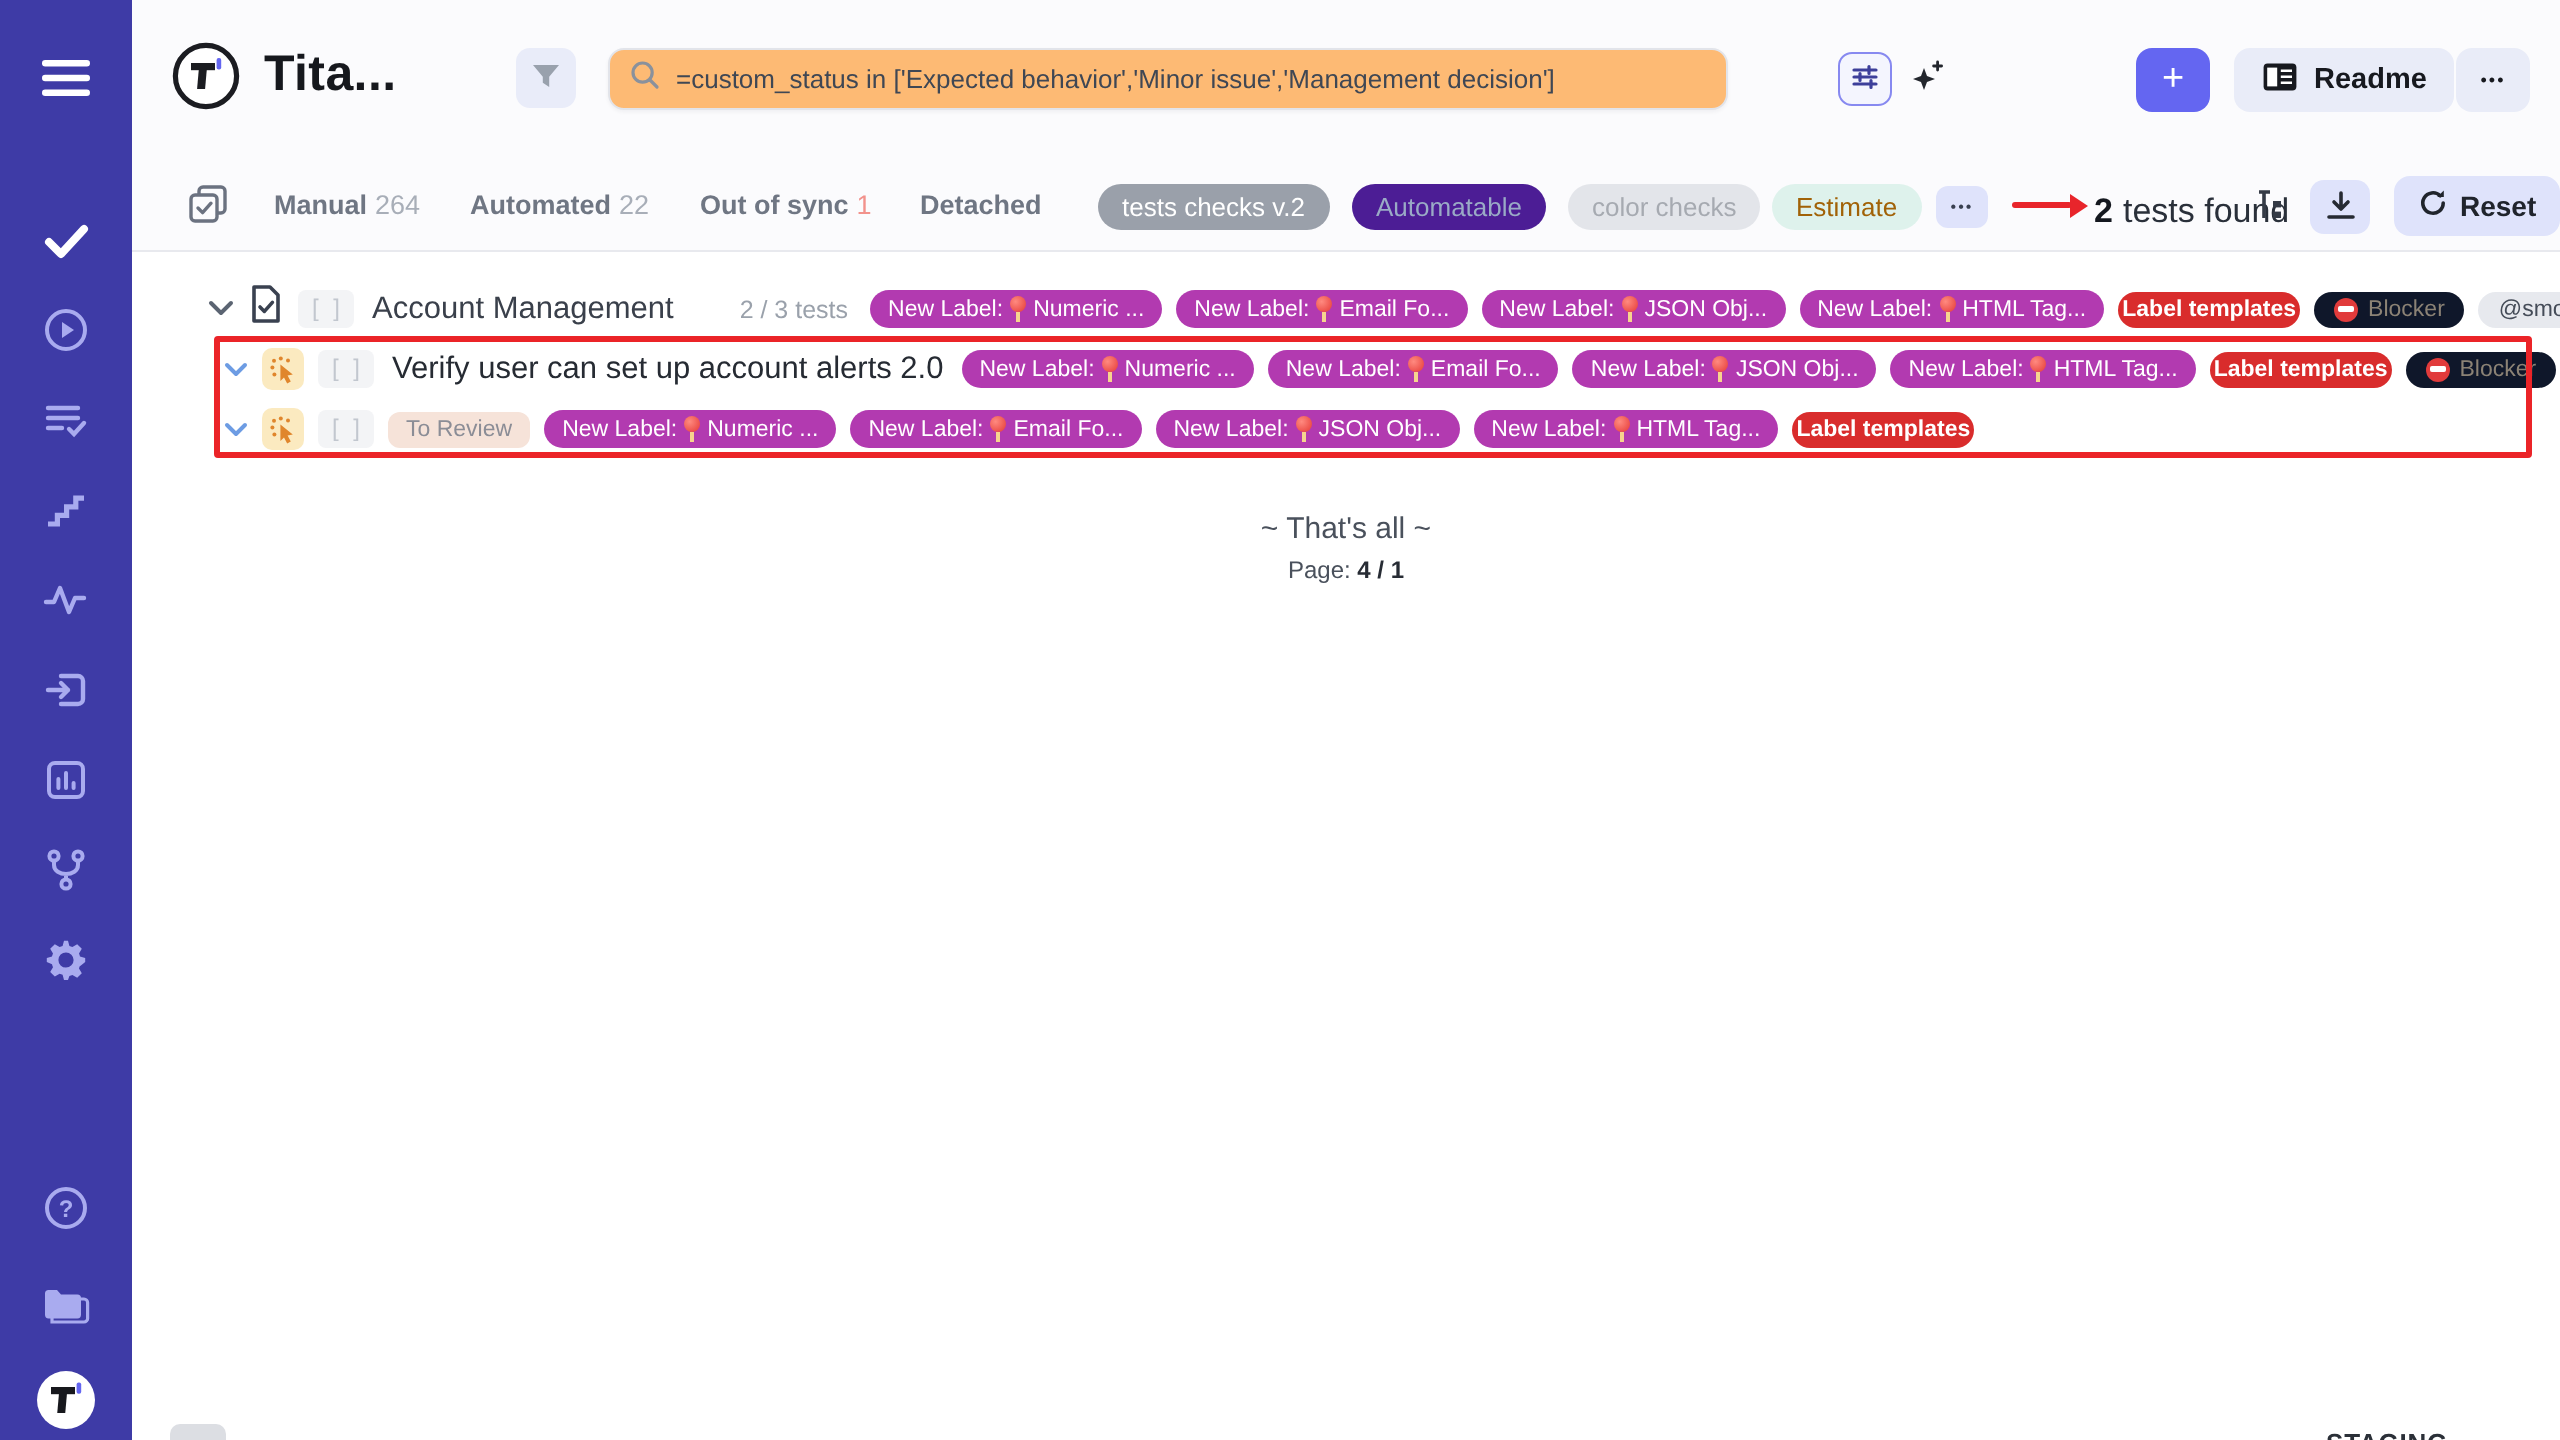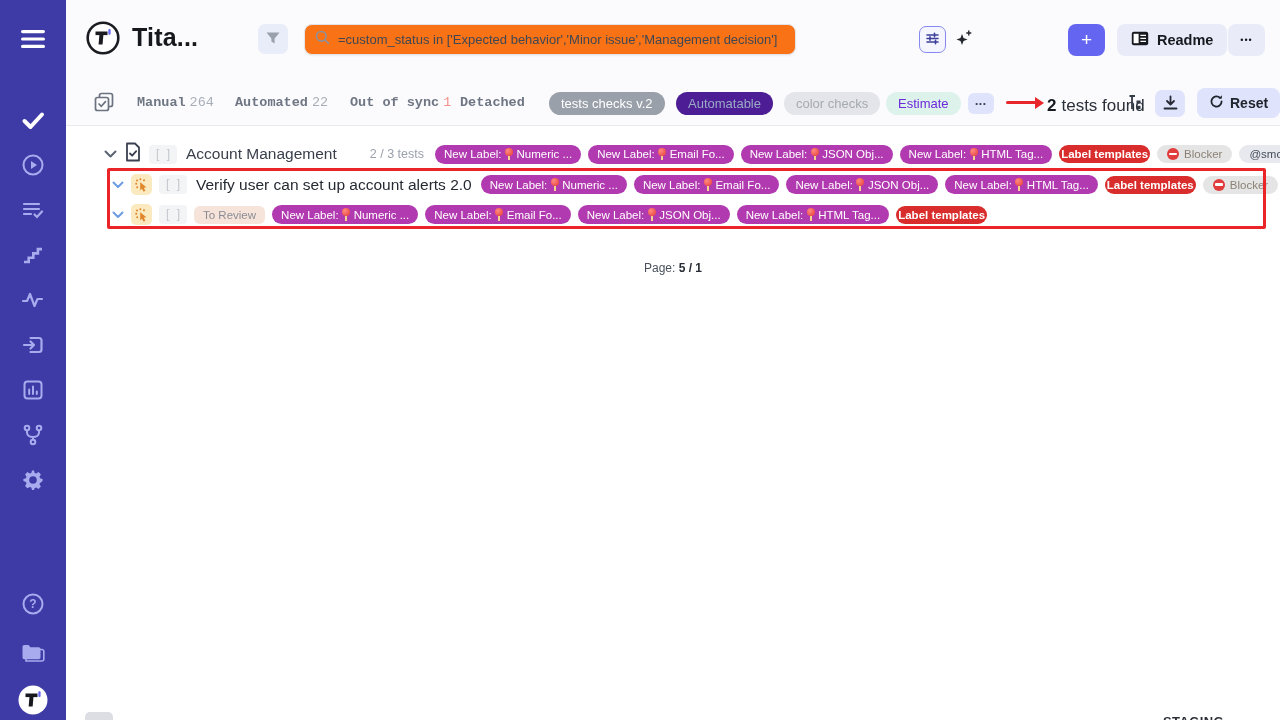--- a/index.html
+++ b/index.html
@@ -12,48 +12,48 @@
     display:flex; align-items:center; justify-content:center; background:none; border:none; cursor:pointer; }
   .sb-btn svg { display:block; }
 
   
   .topbar { position:absolute; left:66px; top:0; right:0; height:126px; background:#fbfbfd;
     border-bottom:1px solid #e8e9ee; }
   .logo-badge { position:absolute; left:20px; top:21px; }
   .app-title { position:absolute; left:66px; top:23px; font-size:25px; font-weight:700; color:#16181d; letter-spacing:.2px; }
   .filter-btn { position:absolute; left:192px; top:24px; width:30px; height:30px; border-radius:7px;
     background:#e9ecf9; border:none; display:flex; align-items:center; justify-content:center; cursor:pointer; }
-  .search-box { position:absolute; left:238px; top:24px; width:492px; height:31px; background:#f97316;
+  .search-box { position:absolute; left:238px; top:24px; width:560px; height:31px; background:#fdba74;
     border:1px solid #e2e4ea; border-radius:8px; display:flex; align-items:center; padding:0 10px;
     box-shadow:0 1px 2px rgba(16,24,40,.05); }
   .search-box input { flex:1; border:none; outline:none; font-size:13px; color:#3f4754; background:transparent;
     font-family:inherit; margin-left:8px; }
   .sliders-btn { position:absolute; left:853px; top:26px; width:27px; height:27px; border-radius:7px;
     background:#f4f5fe; border:1.5px solid #8789f0; display:flex; align-items:center; justify-content:center; cursor:pointer; }
   .sparkles-btn { position:absolute; left:884px; top:27px; width:26px; height:26px; background:none; border:none;
     display:flex; align-items:center; justify-content:center; cursor:pointer; }
   .plus-btn { position:absolute; left:1002px; top:24px; width:37px; height:32px; border-radius:8px;
     background:#6466f1; color:#fff; font-size:19px; font-weight:400; border:none; cursor:pointer; line-height:30px; }
   .readme-btn { position:absolute; left:1051px; top:24px; height:32px; border-radius:8px; background:#e9ecf8;
     border:none; display:flex; align-items:center; gap:8px; padding:0 14px; font-size:14.5px; font-weight:600;
     color:#17191f; cursor:pointer; font-family:inherit; }
   .more-btn-hdr { position:absolute; left:1162px; top:24px; width:37px; height:32px; border-radius:8px;
     background:#e9ecf8; border:none; color:#17191f; font-size:9px; letter-spacing:1px; cursor:pointer; }
 
   
   .fb-item { position:absolute; top:95px; font-size:13px; white-space:nowrap; }
-  .tab { background:none; border:none; cursor:pointer; font-family:Liberation Mono, monospace; font-size:13.5px;
+  .tab { background:none; border:none; cursor:pointer; font-family:Liberation Sans, sans-serif; font-size:13.5px;
     font-weight:600; color:#6f7683; }
   .tab .cnt { font-weight:400; color:#a8aeb8; margin-left:4px; }
   .tab .cnt.warn { color:#f2928c; }
   .fpill { border:none; cursor:pointer; font-family:inherit; border-radius:12px; padding:4px 12px; font-size:13px; }
   .fpill.dark { background:#9aa0aa; color:#fff; }
   .fpill.blue { background:#4c1d95; color:#9aaac6; }
   .fpill.gray { background:#e3e5ea; color:#a6aab1; }
-  .fpill.teal { background:#def2ec; color:#6d28d9; }
+  .fpill.teal { background:#def2ec; color:#a16207; }
   .more-btn-fb { position:absolute; left:902px; top:93px; width:26px; height:21px; border-radius:6px;
     background:#dfe3fb; border:none; color:#394050; font-size:8px; letter-spacing:1px; cursor:pointer; }
   .red-arrow { position:absolute; left:940px; top:101px; width:30px; height:3px; background:#e8252b; border-radius:2px; }
   .red-arrow::after { content:""; position:absolute; right:-8px; top:-4.5px; border-left:9px solid #e8252b;
     border-top:6px solid transparent; border-bottom:6px solid transparent; }
   .found { position:absolute; left:981px; top:96px; font-size:17px; color:#2a303a; }
   .found b { color:#14181f; margin-right:5px; }
   .tree-icon-btn { position:absolute; left:1062px; top:94px; background:none; border:none; cursor:pointer; }
   .dl-btn { position:absolute; left:1089px; top:90px; width:30px; height:27px; border-radius:7px;
     background:#dfe3fb; border:none; display:flex; align-items:center; justify-content:center; cursor:pointer; }
@@ -70,21 +70,21 @@
   .trow.r3 { top:77px;  padding-left:46px; right:14px; overflow:hidden; }
   .chev { display:flex; align-items:center; }
   .cbx { font-size:12px; letter-spacing:2px; color:#c2c7cf; background:#f3f4f6; border-radius:4px;
     padding:2px 5px 3px 7px; border:none; cursor:pointer; font-family:inherit; }
   .folder-title { font-size:15.5px; font-weight:500; color:#3a404b; margin:0 2px;text-align:right; }
   .test-title { font-size:15.5px; font-weight:400; color:#262b33; margin:0 2px; }
   .meta { font-size:12.5px; color:#9aa1ab; margin-right:4px;margin-left:24px; }
   .mpill { display:inline-flex; align-items:center; gap:3px; background:#b23ab0; color:#fff;
     border-radius:12px; padding:3px 9px; font-size:11.5px; }
   .rpill { background:#d92c2c; color:#fff; border-radius:12px; padding:3px 2px; font-size:11.5px; font-weight:600; }
-  .ypill { display:inline-flex; align-items:center; gap:5px; background:#e5e5e5; color:#8b8275;
+  .ypill { display:inline-flex; align-items:center; gap:5px; background:#0f172a; color:#8b8275;
     border-radius:12px; padding:3px 10px; font-size:11.5px; }
   .gpill { background:#e7e9ee; color:#454c58; border-radius:12px; padding:3px 10px; font-size:11.5px; }
   .spill { background:#f6e3d9; color:#8b8d96; border-radius:6px; padding:3px 9px; font-size:11.5px; }
   .pin { position:relative; width:9px; height:13px; flex:0 0 auto; }
   .pin::before { content:""; position:absolute; top:0; left:.5px; width:8px; height:8px; border-radius:50%;
     background:radial-gradient(circle at 35% 35%, #ff8a80, #e53935); }
   .pin::after { content:""; position:absolute; left:3.5px; top:8px; width:2px; height:4.5px; background:#f6d48e; }
   .noentry { position:relative; width:12px; height:12px; border-radius:50%; background:#e13b3b; flex:0 0 auto; }
   .noentry::after { content:""; position:absolute; left:2px; right:2px; top:4.8px; height:2.5px;
     background:#fff; border-radius:1px; }
@@ -491,21 +491,22 @@
         <span class="pin"></span>
         <span>HTML Tag...</span>
       </span>
     <span class="rpill">Label templates</span>
 
   </div>
 
   <div class="annotation-rect"></div>
 
   <div class="end-wrap">
+    <div class="end-text">~ That's all ~</div>
     <div class="page-line">
       <span>Page:</span>
-      <b>5 / 1</b>
+      <b>4 / 1</b>
     </div>
   </div>
 
   <span class="env-banner">STAGING SERVER</span>
   <span class="bl-artifact"></span>
 </main>
 
 </body></html>

